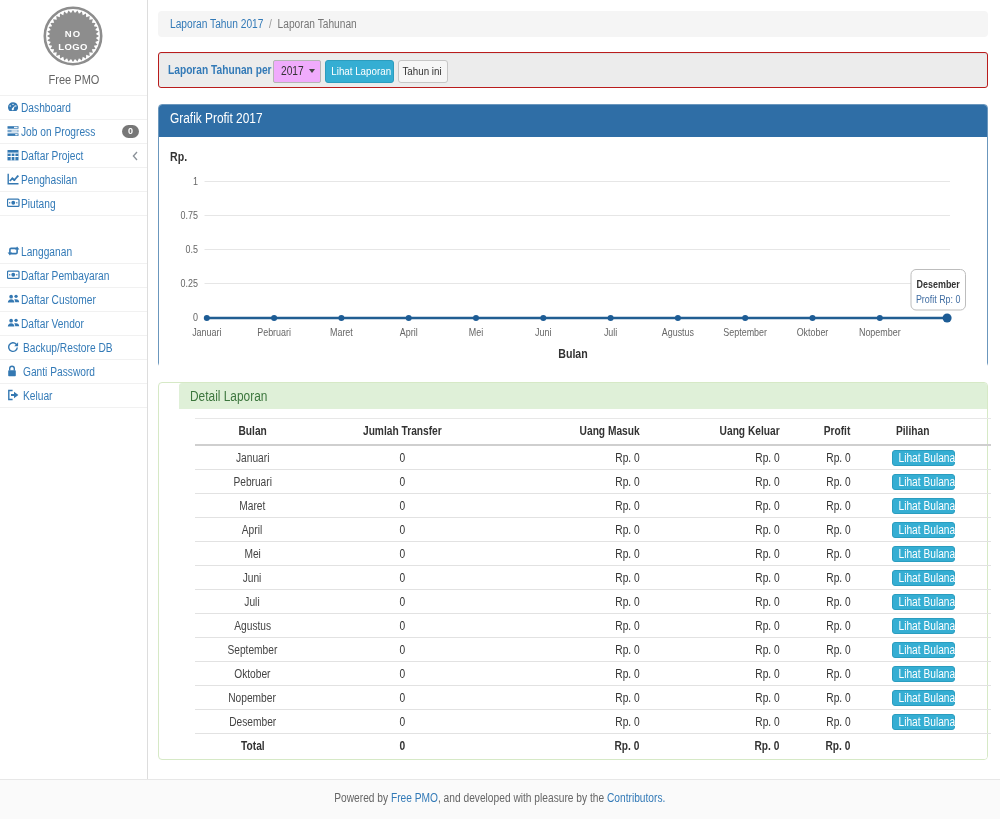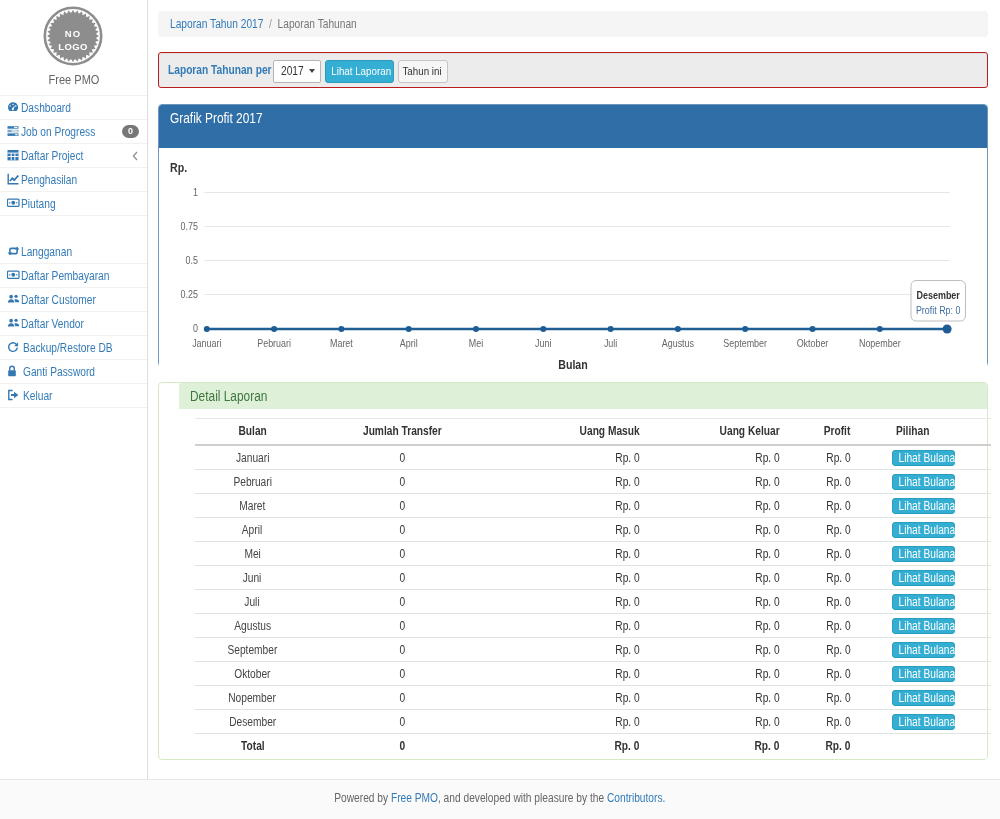--- a/index.html
+++ b/index.html
@@ -18,30 +18,30 @@
 .mtx { position:absolute; top:5px; line-height:14px; color:#337ab7; font-size:12px; }
 .badge0 { position:absolute; right:8px; top:5px; width:17px; height:13px; background:#777; border-radius:7px; color:#fff; font-size:9px; font-weight:bold; text-align:center; line-height:13px; }
 .chev { position:absolute; right:9px; top:7px; }
 
 #crumb { position:absolute; left:158px; top:11px; width:830px; height:26px; background:#f5f5f5; border-radius:4px; }
 #crumb .in { position:absolute; left:11.5px; top:0; line-height:26px; color:#999; }
 #crumb .cur { color:#777; }
 
 #well { position:absolute; left:158px; top:52px; width:830px; height:36px; background:#ececec; border:1px solid #b91c1c; border-radius:3px; box-shadow:inset 0 1px 1px rgba(0,0,0,.05); }
 #wlabel { position:absolute; left:8.5px; top:6px; line-height:23px; color:#337ab7; font-weight:bold; font-size:12px; }
-#wsel { position:absolute; left:114px; top:6.5px; width:48px; height:23px; background:#ffffff; border:1px solid #b5b5b5; border-radius:2px;padding-left:8px; }
+#wsel { position:absolute; left:114px; top:6.5px; width:48px; height:23px; background:#f0abfc; border:1px solid #b5b5b5; border-radius:2px;padding-left:8px; }
 #wsel .v { position:absolute; left:7px; top:0; line-height:21px; font-size:12px; color:#333; }
 #wsel .ar { position:absolute; right:5px; top:8px; width:0; height:0; border-left:3.5px solid transparent; border-right:3.5px solid transparent; border-top:4.5px solid #444; }
 .btn { position:absolute; top:6.5px; height:23px; border-radius:3px; font-size:11.5px; text-align:center; line-height:21px; }
 #btn1 { left:166px; width:69px; background:#35aed3; border:1px solid #2c9cbd; color:#fff; }
 #btn2 { left:238.5px; width:50px; background:#f6f6f6; border:1px solid #c6c6c6; color:#333; }
 
 .panel { position:absolute; left:158px; width:830px; border-radius:4px; }
 #pchart { top:104px; height:263px; border:1px solid #6b97bd; }
-#pchart .hd { height:43px; background:#2f6ea6; border-radius:3px 3px 0 0; }
+#pchart .hd { height:32px; background:#2f6ea6; border-radius:3px 3px 0 0; }
 #pchart .hd span { margin-left:11px; line-height:26px; color:#fff; font-size:14px; }
 #pchart .bd { position:relative; height:235px; background:#fff; border-radius:0 0 3px 3px; }
 
 #ptbl { top:382px; border:1px solid #d6e9c6; background:#fff;padding-left:20px; }
 #ptbl .hd { height:26px; background:#dff0d8; border-radius:3px 3px 0 0; }
 #ptbl .hd span { margin-left:11px; line-height:26px; color:#3c763d; font-size:14px; }
 #ptbl .bd { background:#fff; padding:9px 16px 2px 16px; border-radius:0 0 3px 3px; }
 
 table { width:796px; border-collapse:collapse; border-top:1px solid #e7e7e7; table-layout:fixed; }
 col.c1{width:115px} col.c2{width:184px} col.c3{width:151px} col.c4{width:140px} col.c5{width:71px} col.c6{width:135px}

